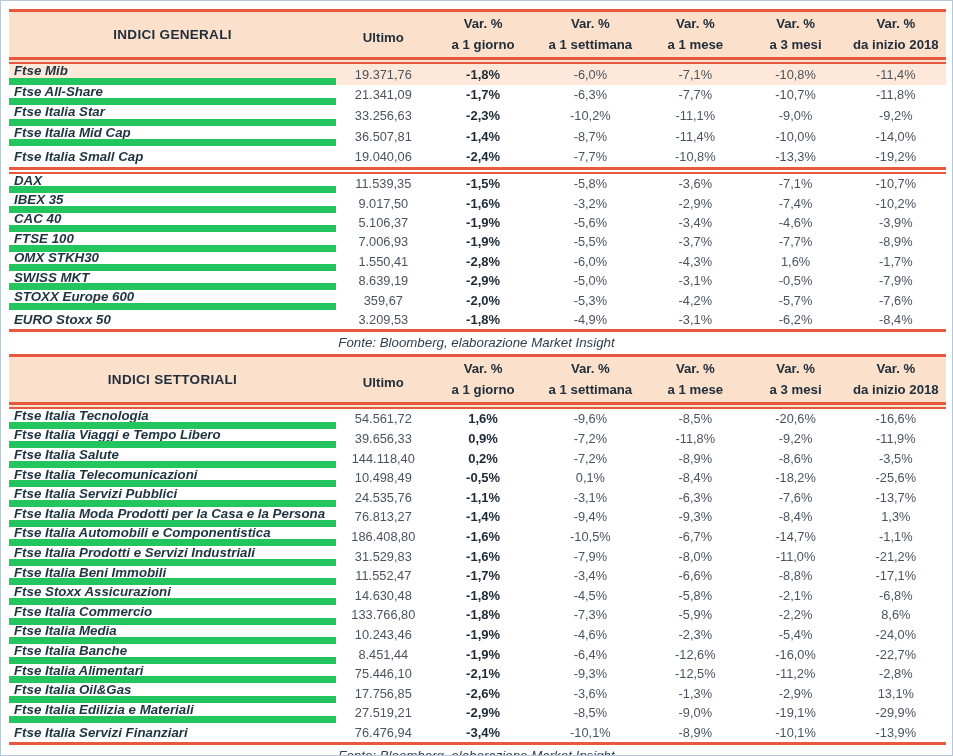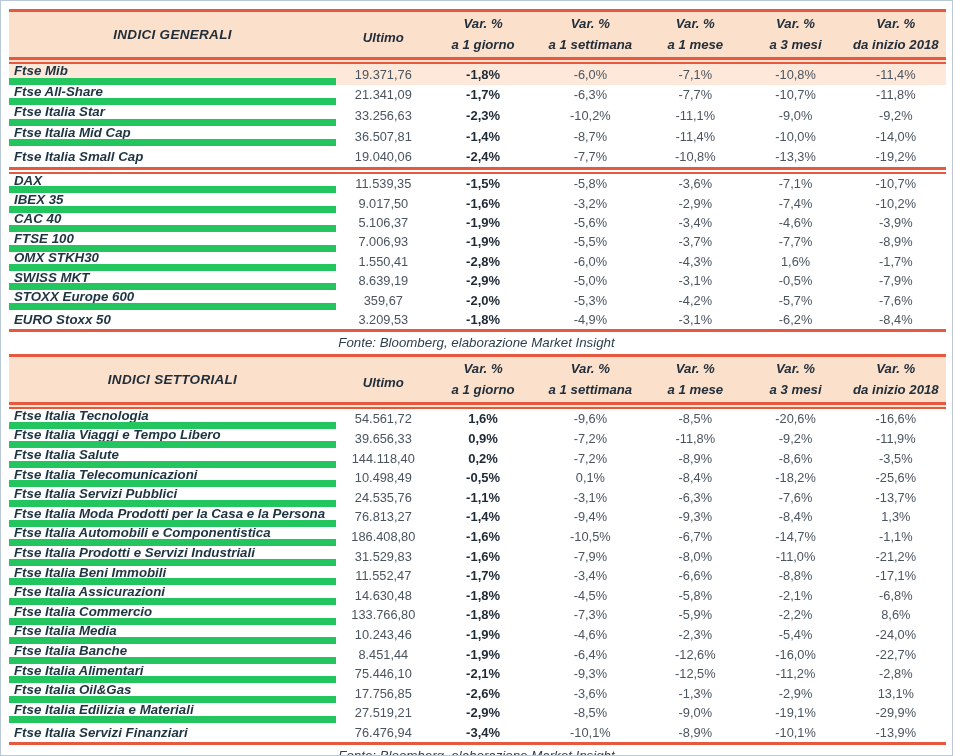--- a/index.html
+++ b/index.html
@@ -10,21 +10,21 @@
     font-family:"Liberation Sans", sans-serif;
   }
   .index-table{width:937px;}
   .top-rule{height:3px;background:#e7593f;}
   .bottom-rule{height:3px;background:#e7593f;}
   .dbl-rule{height:7px;background:linear-gradient(to bottom,#e7593f 0 3px,#ffffff 3px 5px,#e7593f 5px 7px);}
   .dbl-rule.on-peach{background:linear-gradient(to bottom,#e7593f 0 3px,#fbe3d1 3px 5px,#e7593f 5px 7px);}
 
   .grid{display:grid;grid-template-columns:34.9% 10.1% 11.2% 11.7% 10.7% 10.7% 10.7%;}
 
-  .thead{background:#fbe0cc;height:45px;align-items:center;font-style:italic;}
+  .thead{background:#fbe0cc;height:45px;align-items:center;}
   .thead .title{
     text-align:center;font-weight:700;font-size:13.5px;color:#222f3b;
     letter-spacing:.3px;
   }
   .thead .col{
     display:flex;flex-direction:column;justify-content:center;align-items:center;
     font-weight:700;font-size:13.2px;color:#222f3b;line-height:1.55;height:100%;
   }
   .thead .ultimo{justify-content:center;margin-top:8px;}
 
@@ -312,21 +312,21 @@
           <div class="grid row">
             <div class="cell name">Ftse Italia Beni Immobili</div>
             <div class="cell num">11.552,47</div>
             <div class="cell num bold">-1,7%</div>
             <div class="cell num">-3,4%</div>
             <div class="cell num">-6,6%</div>
             <div class="cell num">-8,8%</div>
             <div class="cell num">-17,1%</div>
           </div>
           <div class="grid row">
-            <div class="cell name">Ftse Italia Assicurazioni</div>
+            <div class="cell name">Ftse Stoxx Assicurazioni</div>
             <div class="cell num">14.630,48</div>
             <div class="cell num bold">-1,8%</div>
             <div class="cell num">-4,5%</div>
             <div class="cell num">-5,8%</div>
             <div class="cell num">-2,1%</div>
             <div class="cell num">-6,8%</div>
           </div>
           <div class="grid row">
             <div class="cell name">Ftse Italia Commercio</div>
             <div class="cell num">133.766,80</div>

